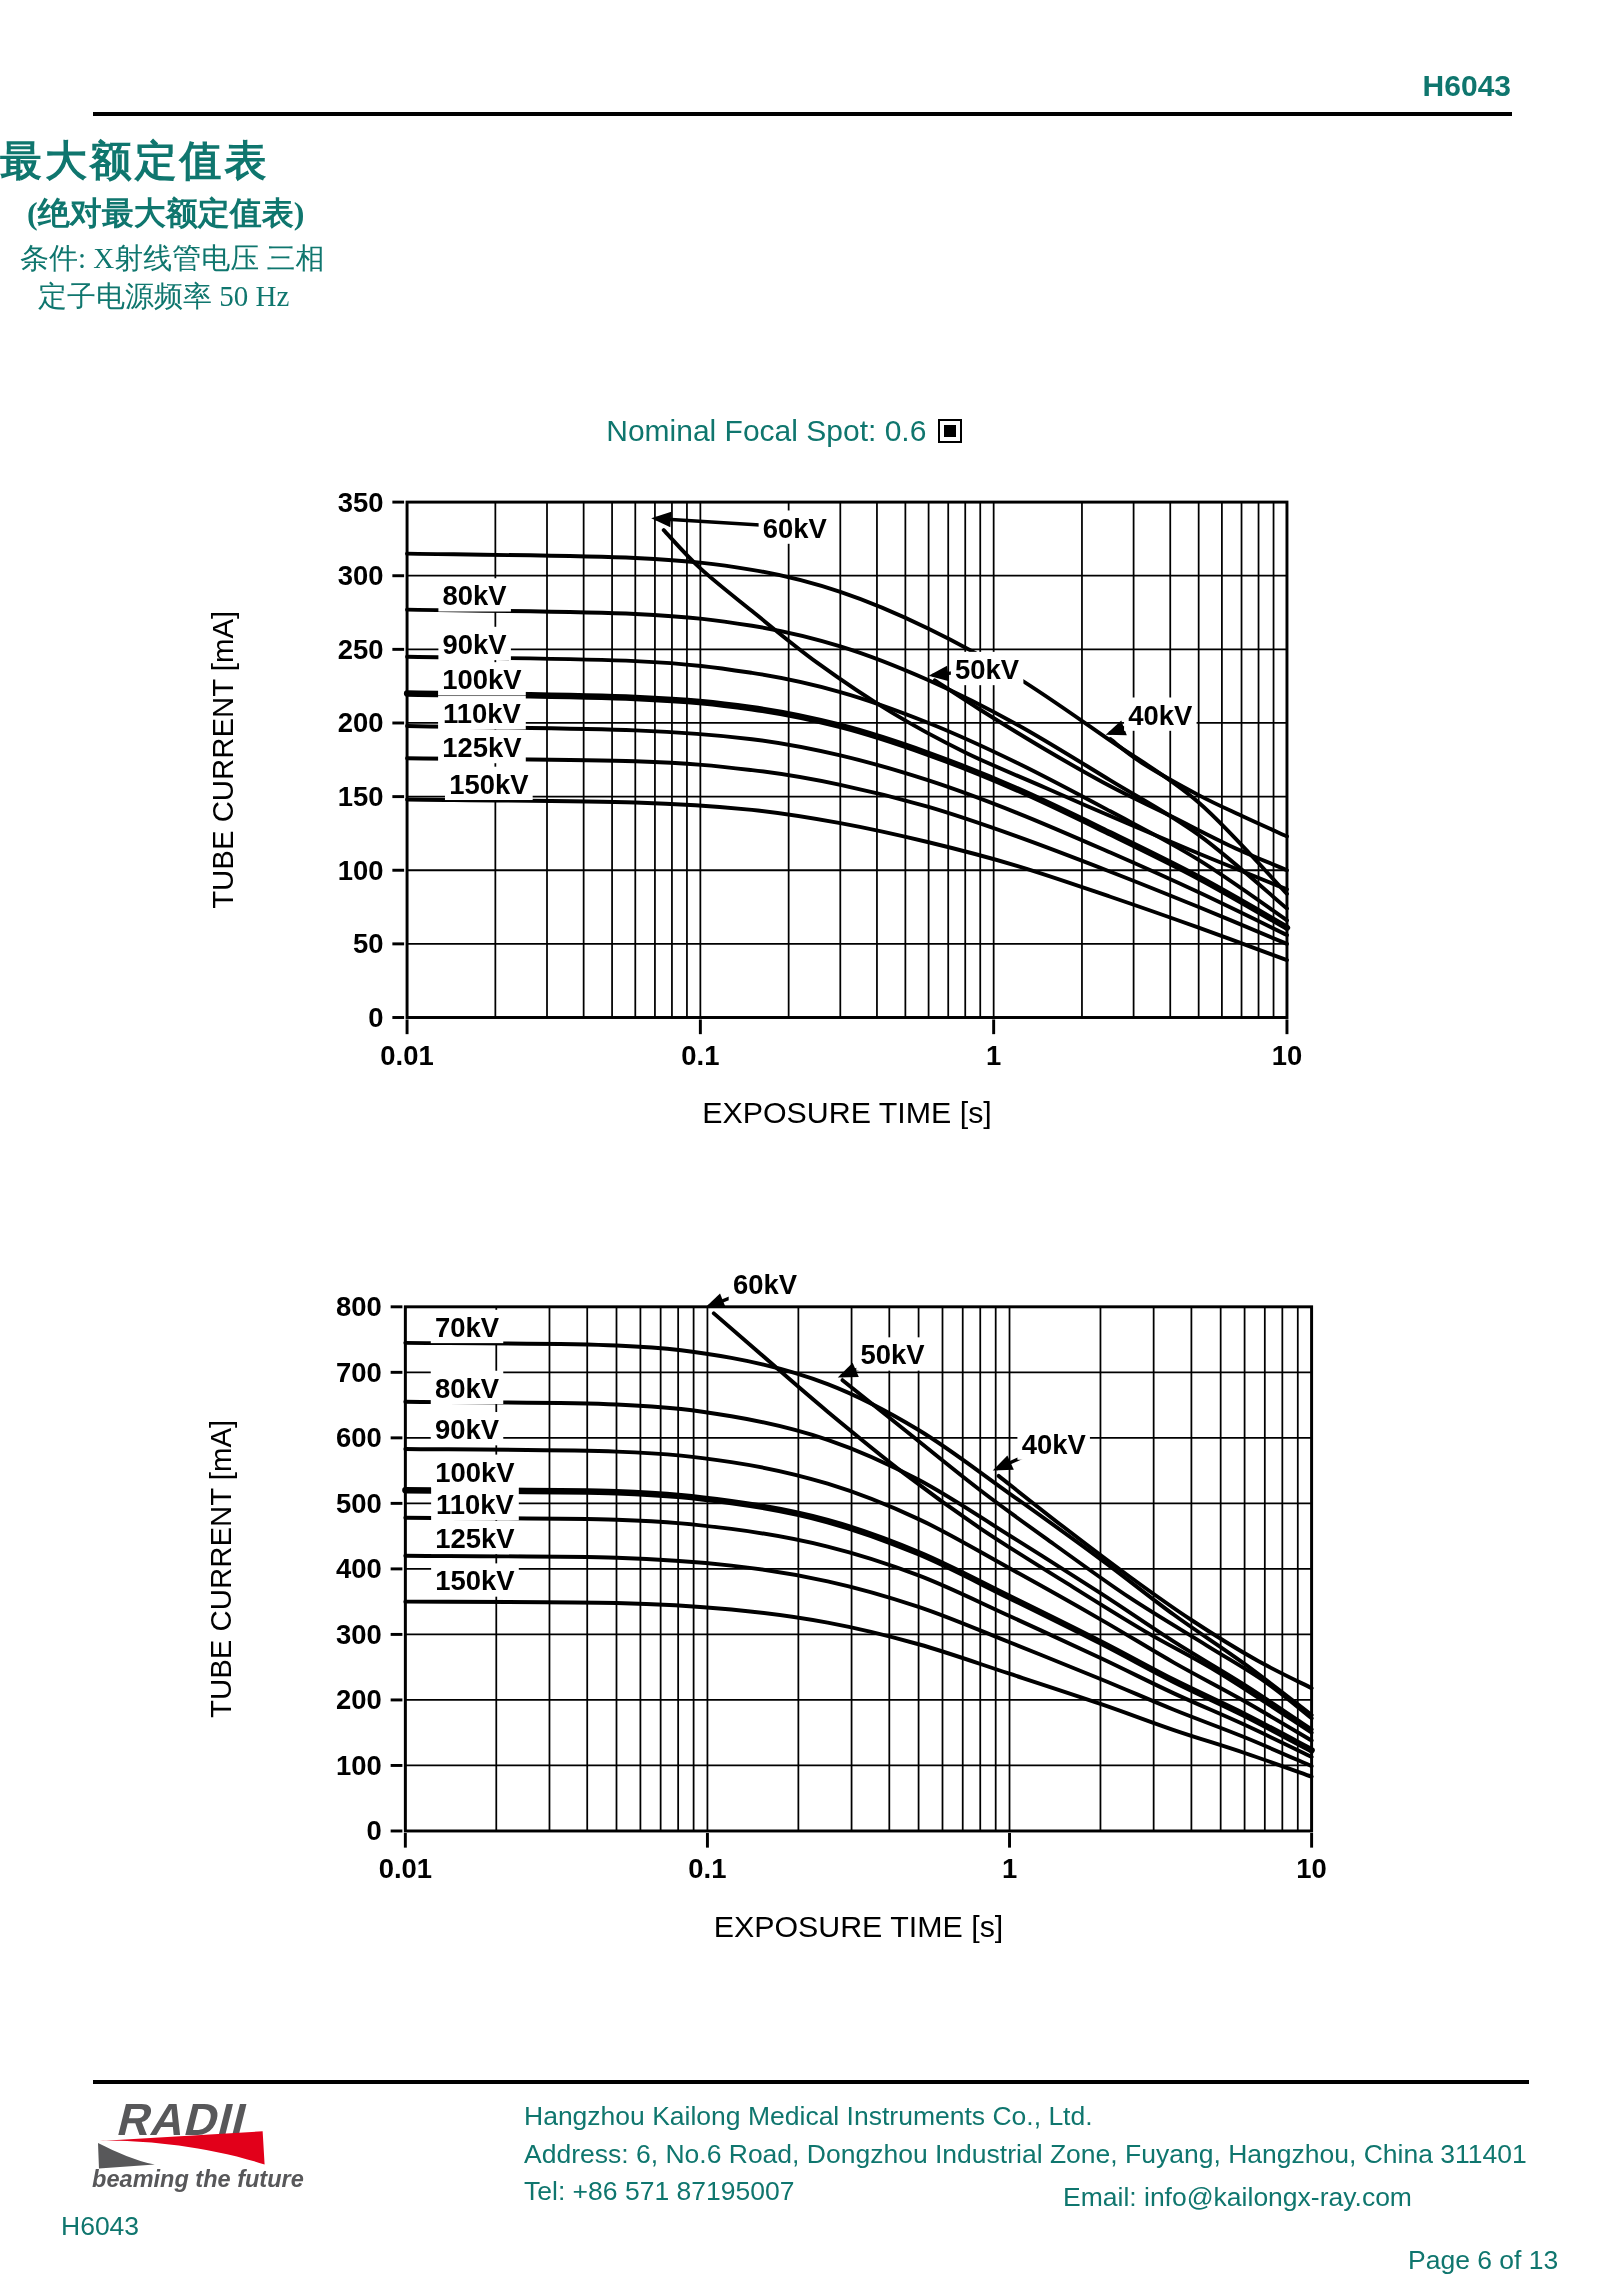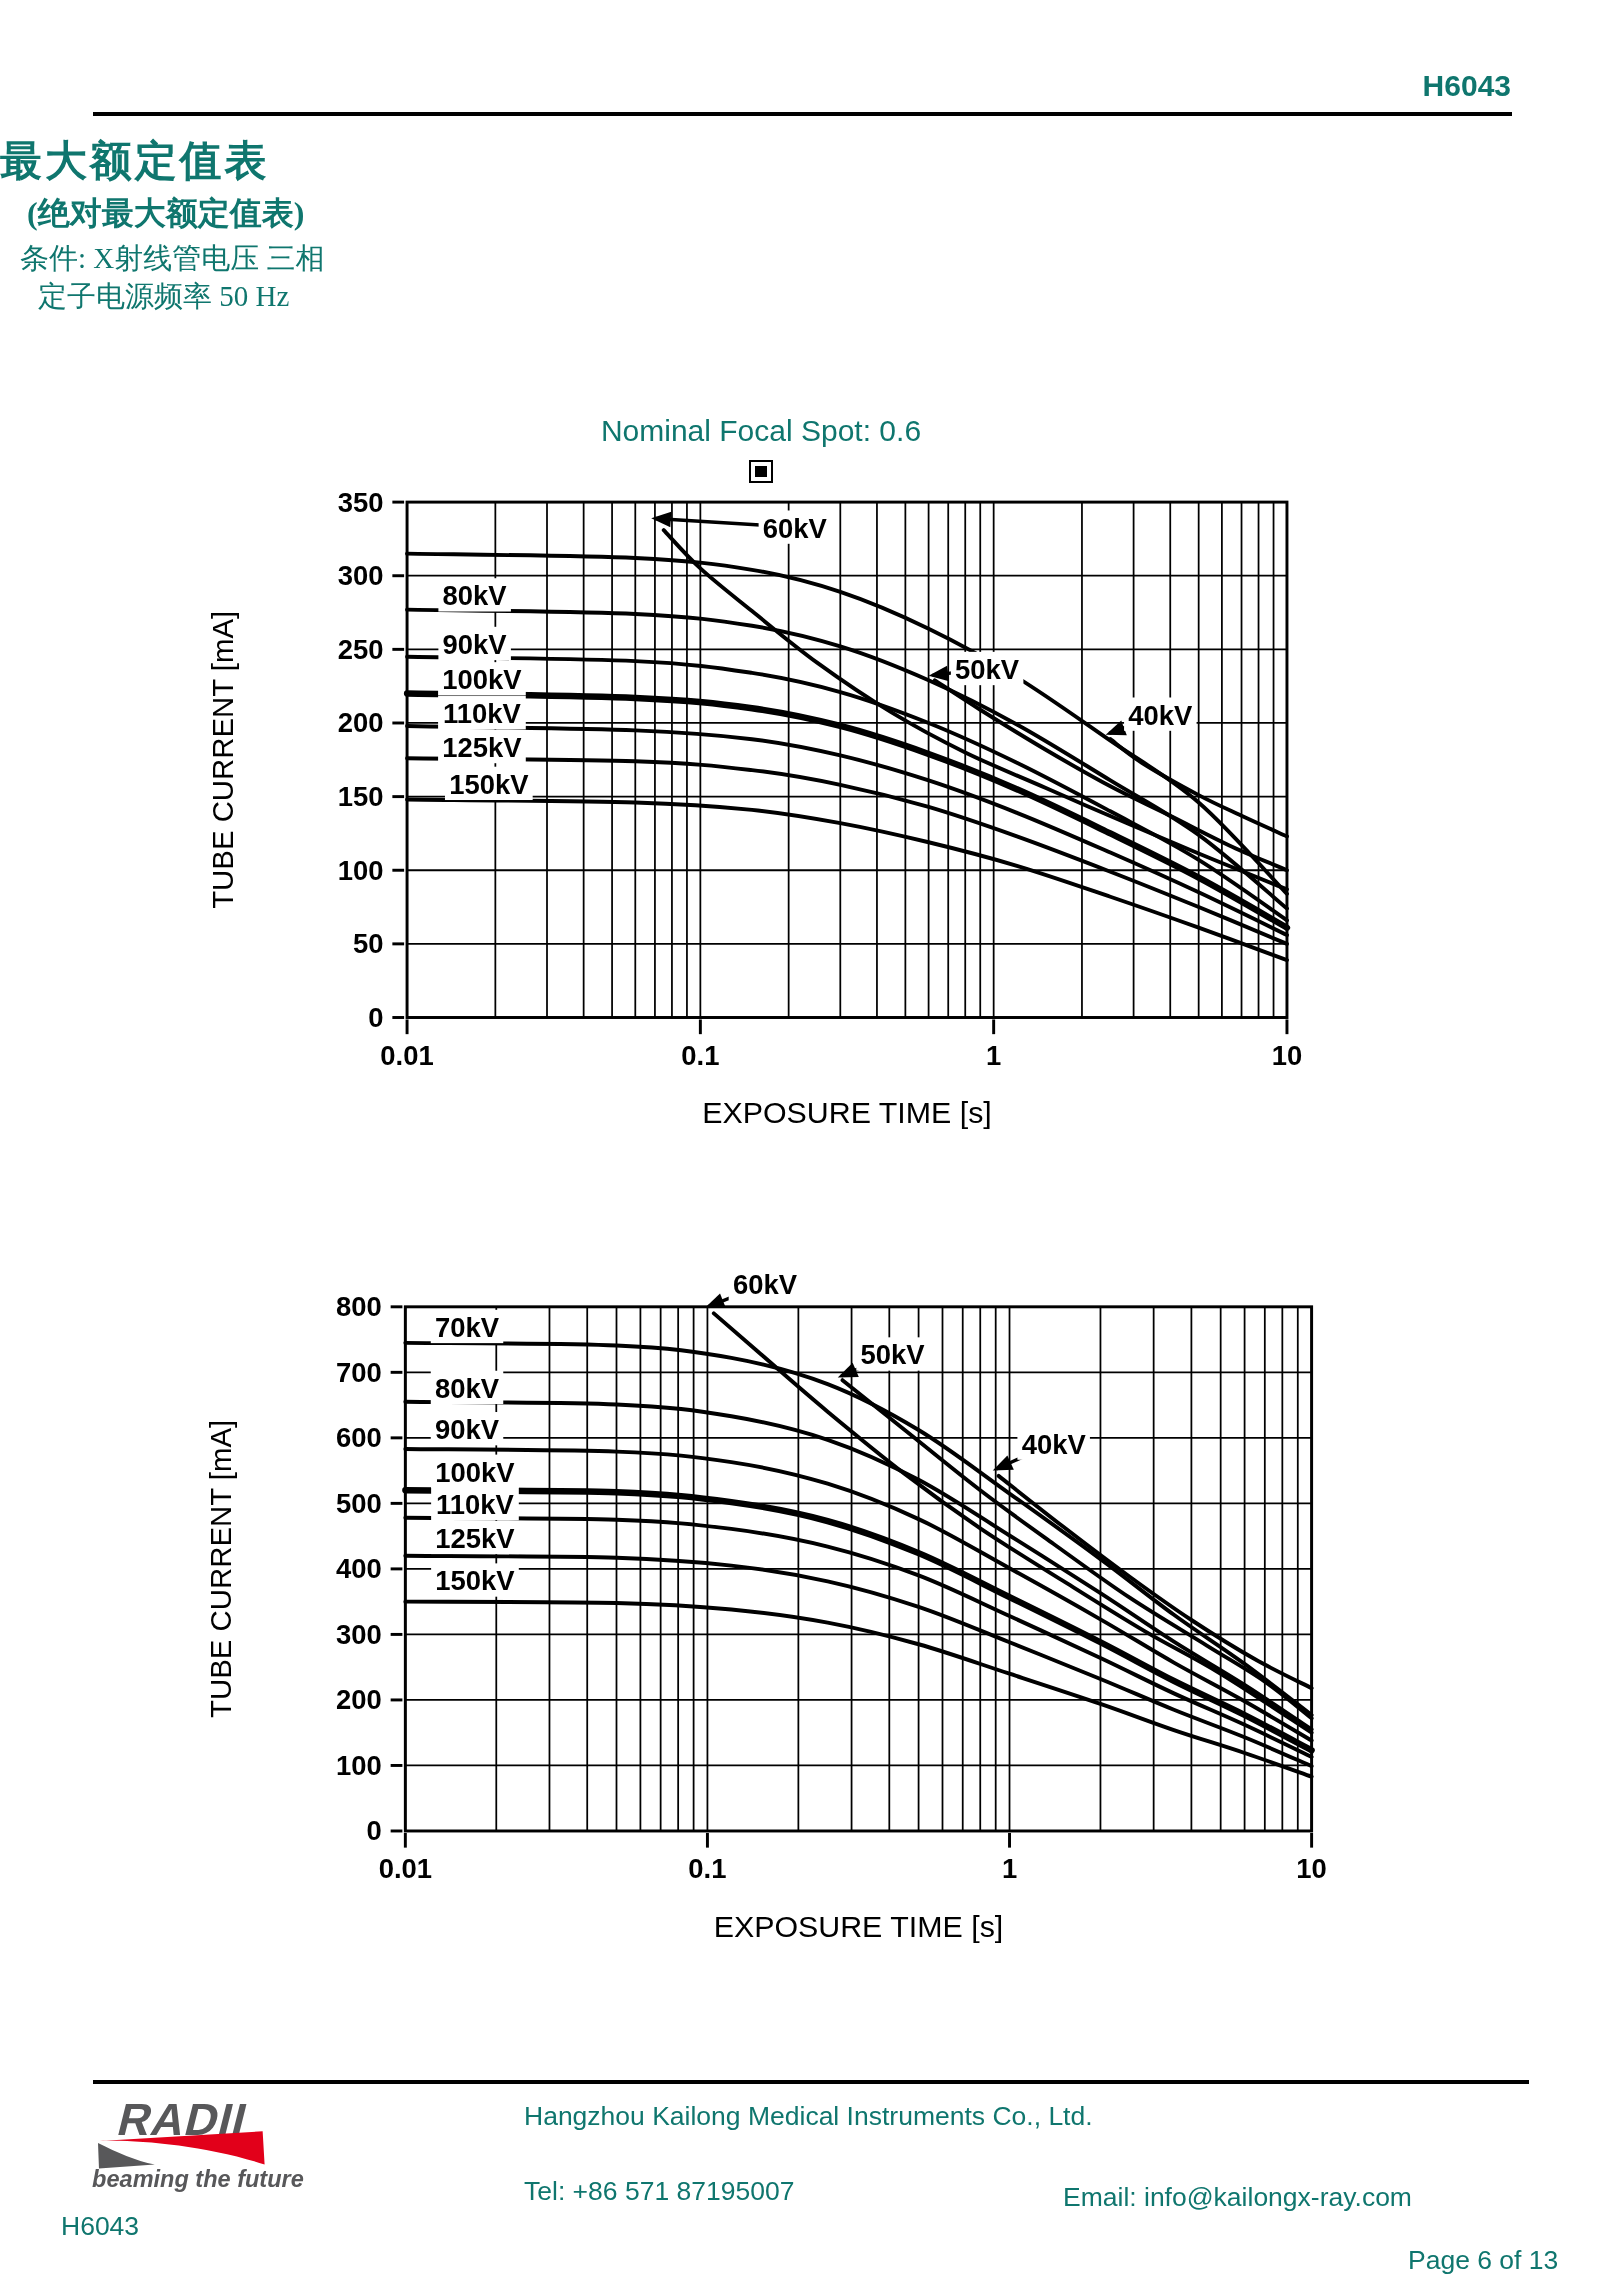--- a/index.html
+++ b/index.html
@@ -32,21 +32,21 @@
 <div class="page">
 
   <div class="abs doc-code" style="top:69px;right:110px;">H6043</div>
   <div class="abs rule" style="left:93px;top:112px;width:1419px;height:3.9px;"></div>
 
   <div class="abs centered t-main" style="top:133px;">最大额定值表</div>
   <div class="abs centered t-sub" style="top:192px;">(绝对最大额定值表)</div>
   <div class="abs centered t-cond" style="top:239px;">条件: X射线管电压  三相</div>
   <div class="abs centered t-cond" style="top:277px;padding-left:18px;">定子电源频率  50 Hz</div>
 
-  <div class="abs chart-title" style="left:418px;top:414px;flex-direction:column;">
+  <div class="abs chart-title" style="left:441px;top:414px;">
     <span>Nominal Focal Spot: 0.6</span>
     <span class="sq-outlined"></span>
   </div>
   <svg class="abs" style="left:167px;top:392px;" width="1264" height="765" viewBox="170 400 1290 780">
       <g stroke="#000" stroke-width="1.8">
         <line x1="415" y1="512" x2="415" y2="1038"></line>
         <line x1="505.1083120354184" y1="512" x2="505.1083120354184" y2="1038"></line>
         <line x1="557.8182955794189" y1="512" x2="557.8182955794189" y2="1038"></line>
         <line x1="595.2166240708368" y1="512" x2="595.2166240708368" y2="1038"></line>
         <line x1="624.225021297915" y1="512" x2="624.225021297915" y2="1038"></line>
@@ -279,18 +279,19 @@
       <text x="38" y="42" font-size="46" font-weight="bold" fill="#58585a" letter-spacing="1">RADII</text>
     </g>
     <path d="M 12,48 L 178,38 L 180,72 C 120,52 45,46 12,48 Z" fill="#e2001a"></path>
     <path d="M 10,50 C 30,60 48,68 68,72 L 11,76 Z" fill="#58585a"></path>
     <text x="4" y="95" font-size="24" font-weight="bold" font-style="italic" fill="#58585a">beaming the future</text>
   </svg>
 
   <div class="abs f-small" style="left:61px;top:2211px;">H6043</div>
 
   <div class="abs f-text" style="left:524px;top:2101px;">Hangzhou Kailong Medical Instruments Co., Ltd.</div>
+  <div class="abs f-text" style="left:524px;top:2139px;">Address: 6, No.6 Road, Dongzhou Industrial Zone, Fuyang, Hangzhou, China 311401</div>
   <div class="abs f-text" style="left:524px;top:2176px;">Tel: +86 571 87195007</div>
   <div class="abs f-text" style="left:1063px;top:2182px;">Email: info@kailongx-ray.com</div>
   <div class="abs f-text" style="left:1408px;top:2245px;">Page  6  of  13</div>
 
 </div>
 
 
 </body></html>

